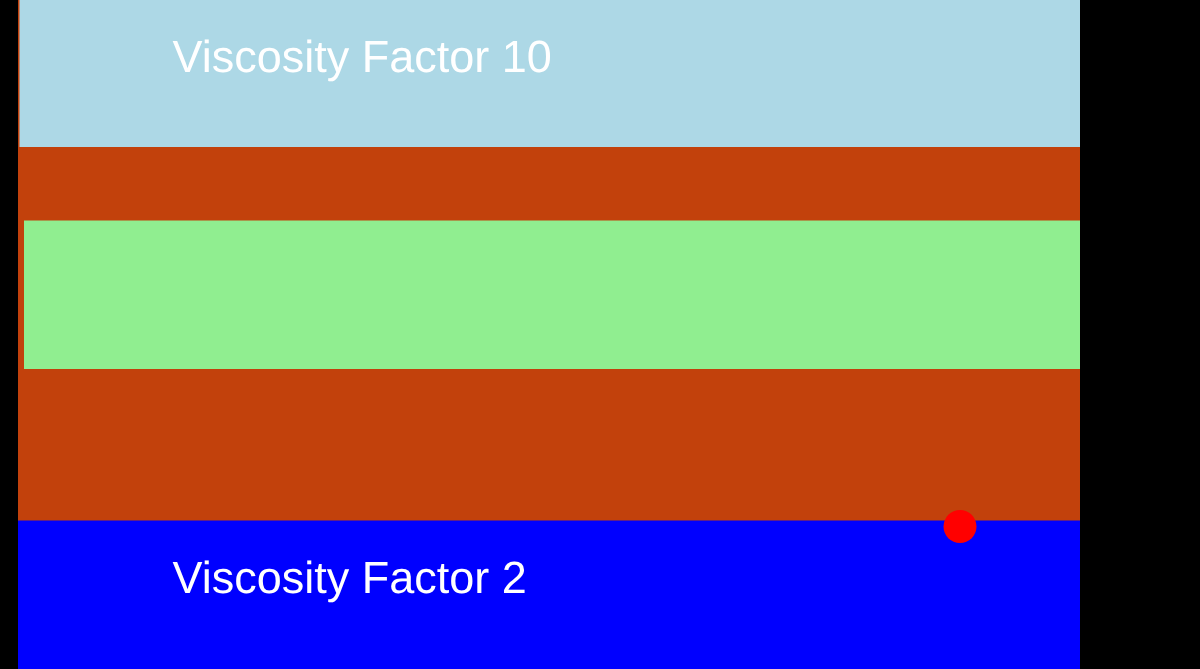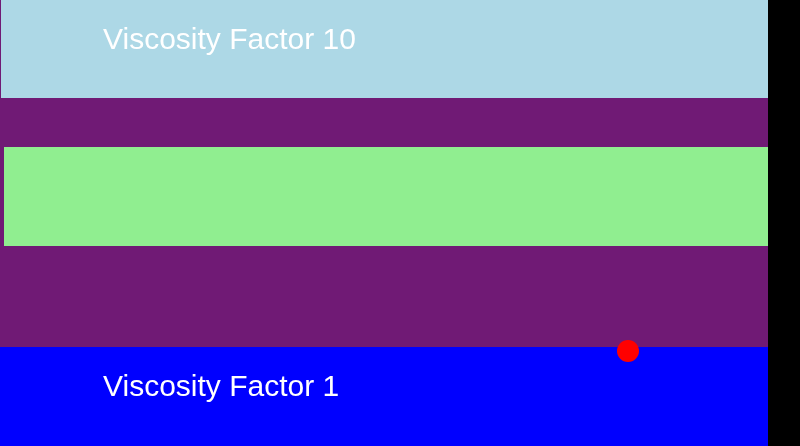--- a/index.html
+++ b/index.html
@@ -7,24 +7,25 @@
     margin: 0;
     padding: 0;
     background: #000000;
   }
   body {
     font-family: "Liberation Sans", sans-serif;
   }
 
   #stage {
     position: relative;
-    width: 768px;
+    width: 708px;
     height: 446px;
-    background: #701a75;
+    background: #c2410c;
     overflow: hidden;
+    margin-left: 12px;
   }
 
   
   .band {
     position: absolute;
     box-sizing: border-box;
   }
 
   .band-label {
     position: absolute;
@@ -92,17 +93,17 @@
 <body>
 
 <div id="stage">
 
   <div class="band" id="band-viscosity-10"></div>
   <div class="band-label" id="label-viscosity-10">Viscosity Factor 10</div>
 
   <div class="band" id="band-viscosity-5"></div>
 
   <div class="band" id="band-viscosity-2"></div>
-  <div class="band-label" id="label-viscosity-2">Viscosity Factor 1</div>
+  <div class="band-label" id="label-viscosity-2">Viscosity Factor 2</div>
 
   <div id="particle-marker"></div>
 
 </div>
 
 </body></html>

